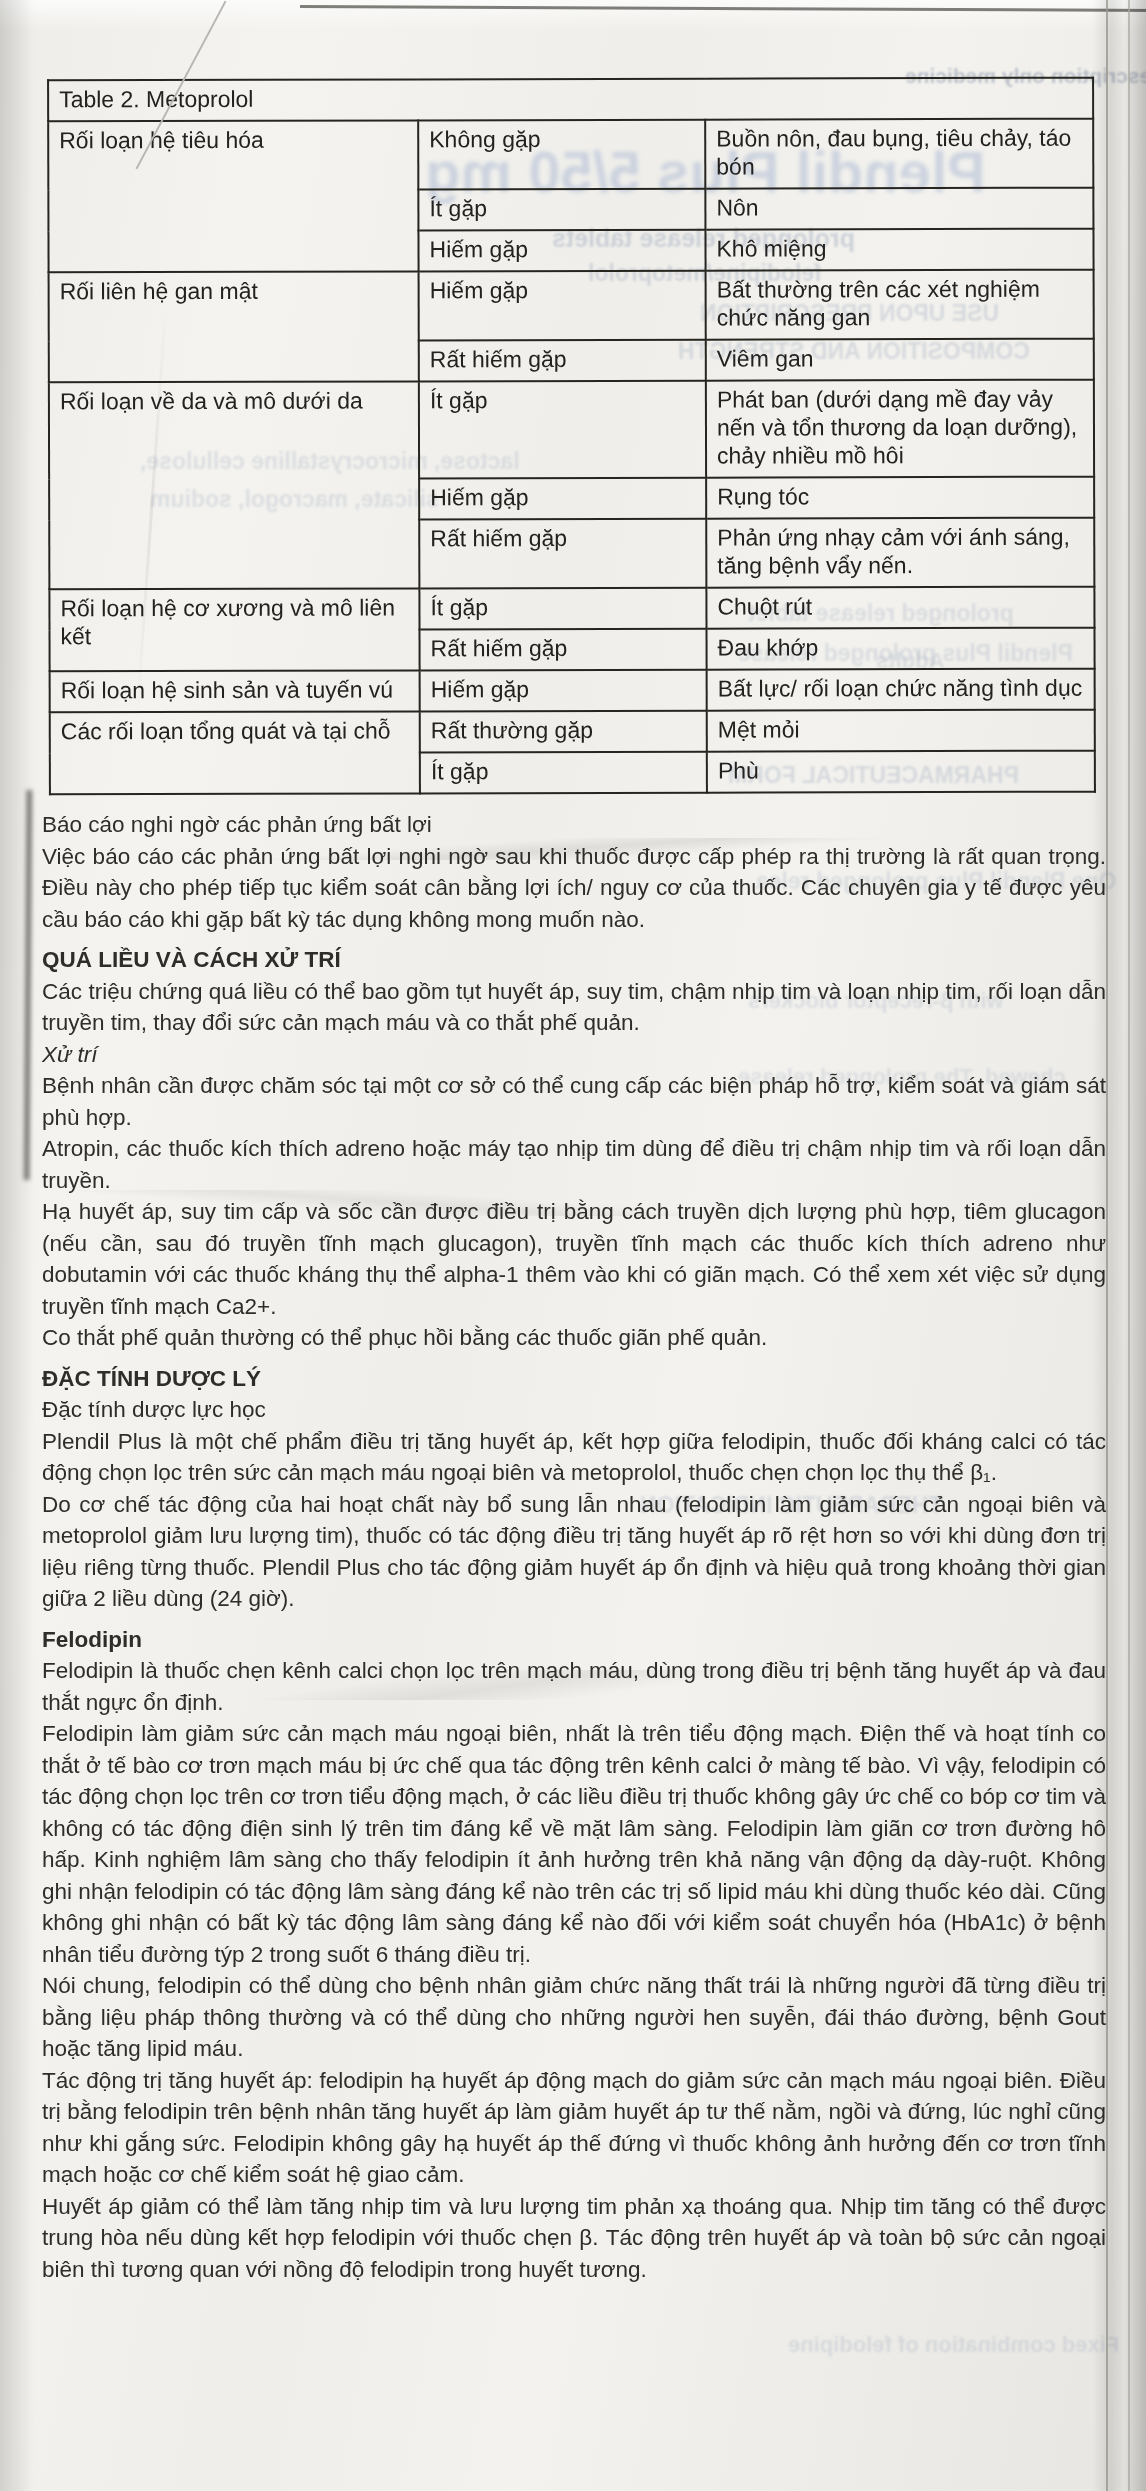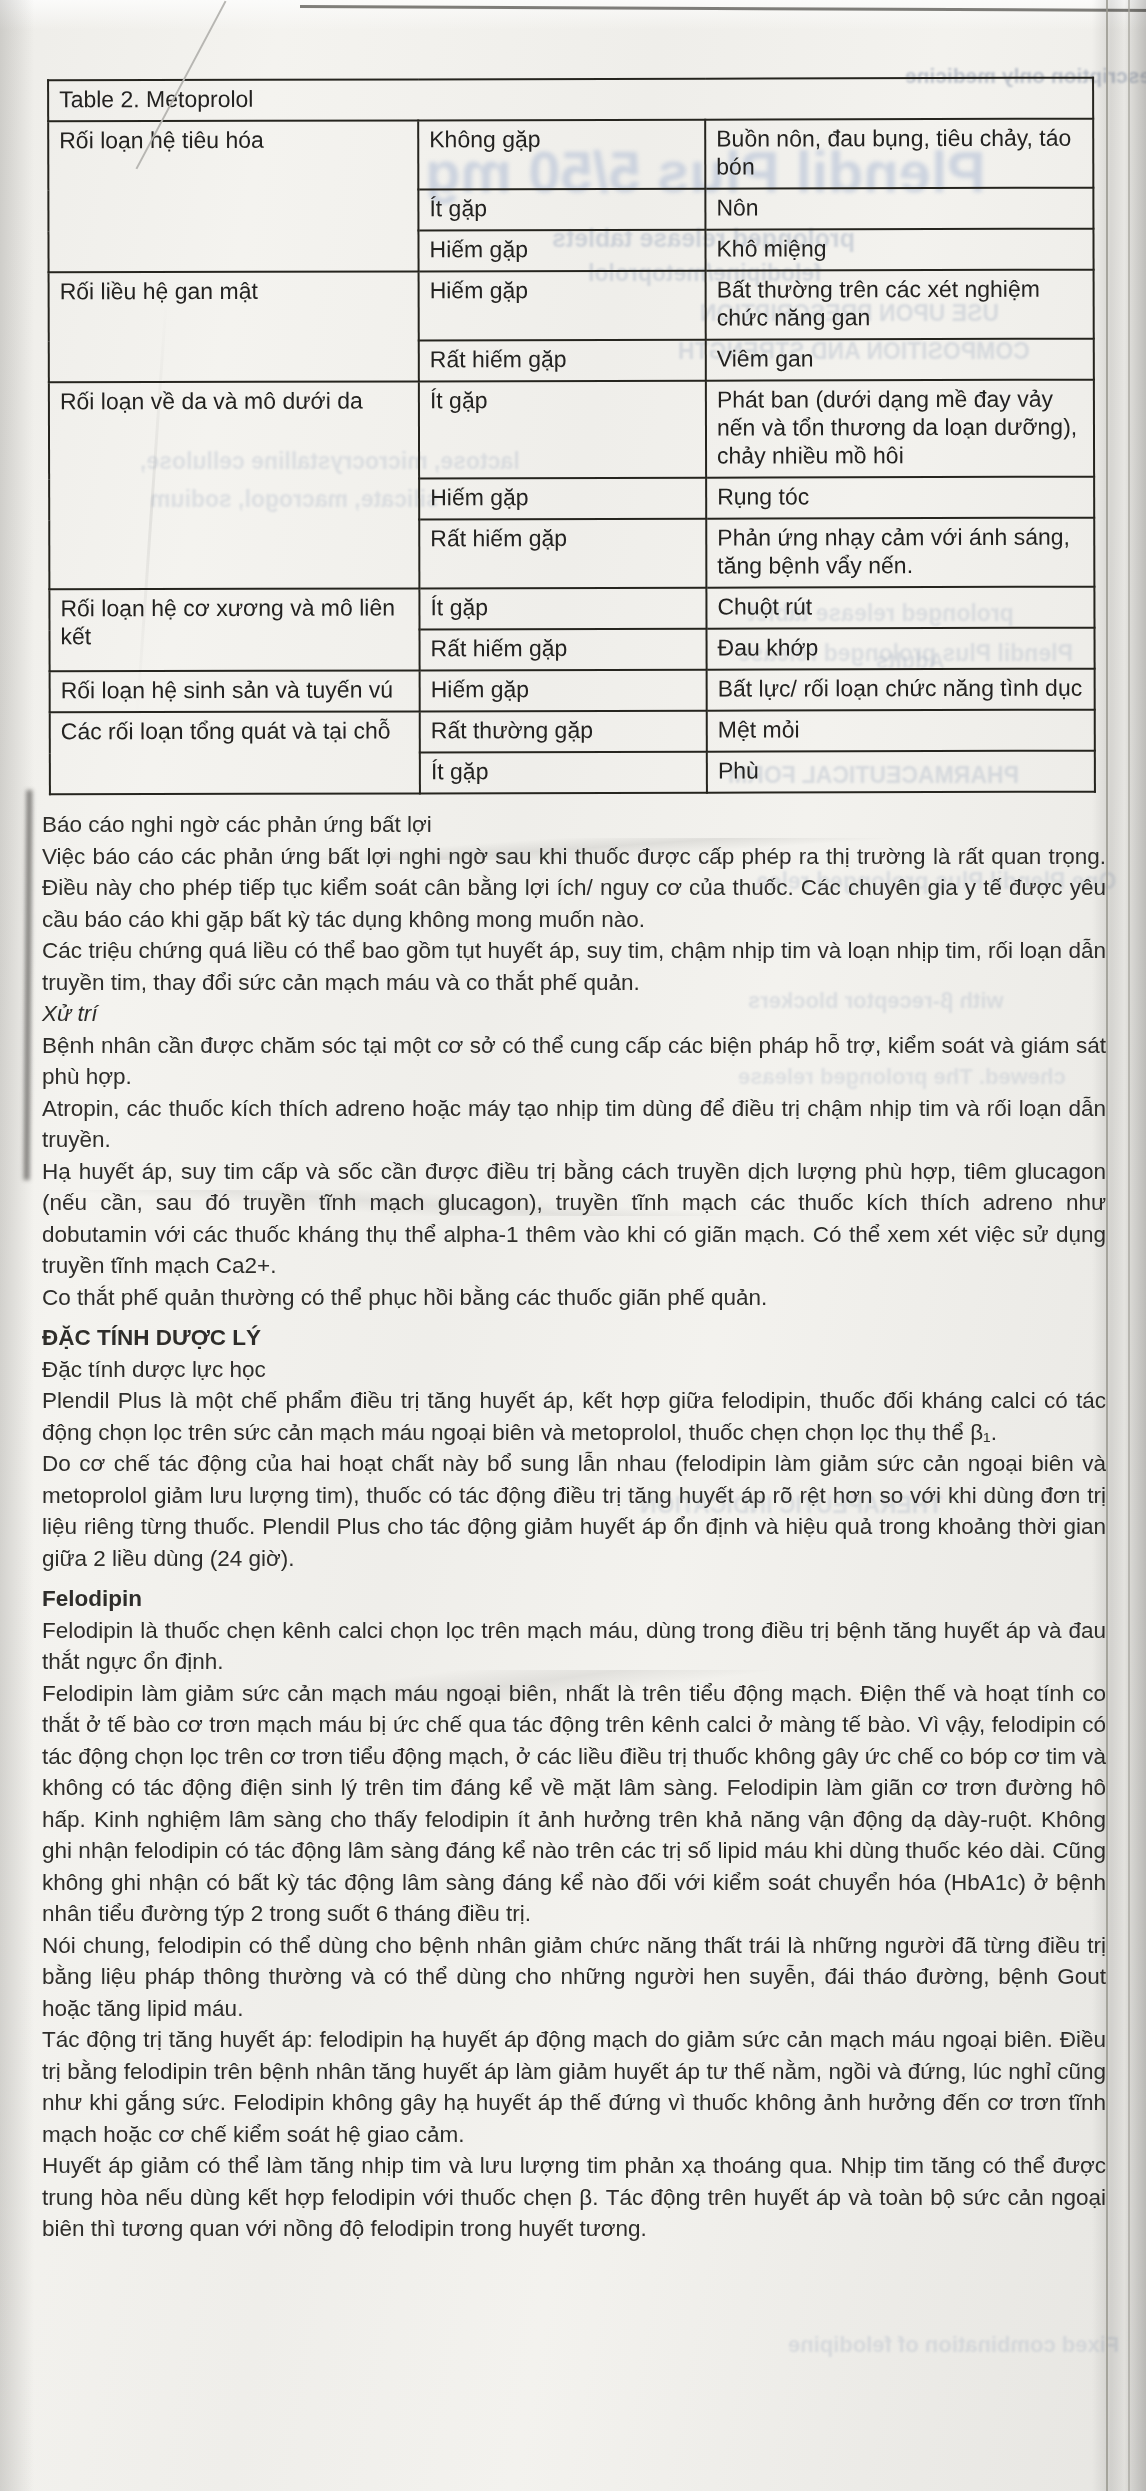--- a/index.html
+++ b/index.html
@@ -110,21 +110,21 @@
     </tr>
     <tr>
       <td>Ít gặp</td>
       <td>Nôn</td>
     </tr>
     <tr>
       <td>Hiếm gặp</td>
       <td>Khô miệng</td>
     </tr>
     <tr>
-      <td rowspan="2" class="cell-system">Rối liều hệ gan mật</td>
+      <td rowspan="2" class="cell-system">Rối liên hệ gan mật</td>
       <td>Hiếm gặp</td>
       <td>Bất thường trên các xét nghiệm chức năng gan</td>
     </tr>
     <tr>
       <td>Rất hiếm gặp</td>
       <td>Viêm gan</td>
     </tr>
     <tr>
       <td rowspan="3" class="cell-system">Rối loạn về da và mô dưới da</td>
       <td>Ít gặp</td>
@@ -160,20 +160,21 @@
     <tr>
       <td>Ít gặp</td>
       <td>Phù</td>
     </tr>
   </tbody>
     </table>
 
   <div class="content">
     <p class="h-underline">Báo cáo nghi ngờ các phản ứng bất lợi</p>
     <p>Việc báo cáo các phản ứng bất lợi nghi ngờ sau khi thuốc được cấp phép ra thị trường là rất quan trọng. Điều này cho phép tiếp tục kiểm soát cân bằng lợi ích/ nguy cơ của thuốc. Các chuyên gia y tế được yêu cầu báo cáo khi gặp bất kỳ tác dụng không mong muốn nào.</p>
+    <p class="h-bold">QUÁ LIỀU VÀ CÁCH XỬ TRÍ</p>
     <p>Các triệu chứng quá liều có thể bao gồm tụt huyết áp, suy tim, chậm nhịp tim và loạn nhịp tim, rối loạn dẫn truyền tim, thay đổi sức cản mạch máu và co thắt phế quản.</p>
     <p class="h-italic">Xử trí</p>
     <p>Bệnh nhân cần được chăm sóc tại một cơ sở có thể cung cấp các biện pháp hỗ trợ, kiểm soát và giám sát phù hợp.</p>
     <p>Atropin, các thuốc kích thích adreno hoặc máy tạo nhịp tim dùng để điều trị chậm nhịp tim và rối loạn dẫn truyền.</p>
     <p>Hạ huyết áp, suy tim cấp và sốc cần được điều trị bằng cách truyền dịch lượng phù hợp, tiêm glucagon (nếu cần, sau đó truyền tĩnh mạch glucagon), truyền tĩnh mạch các thuốc kích thích adreno như dobutamin với các thuốc kháng thụ thể alpha-1 thêm vào khi có giãn mạch. Có thể xem xét việc sử dụng truyền tĩnh mạch Ca2+.</p>
     <p>Co thắt phế quản thường có thể phục hồi bằng các thuốc giãn phế quản.</p>
     <p class="h-bold">ĐẶC TÍNH DƯỢC LÝ</p>
     <p>Đặc tính dược lực học</p>
     <p>Plendil Plus là một chế phẩm điều trị tăng huyết áp, kết hợp giữa felodipin, thuốc đối kháng calci có tác động chọn lọc trên sức cản mạch máu ngoại biên và metoprolol, thuốc chẹn chọn lọc thụ thể β₁.</p>
     <p>Do cơ chế tác động của hai hoạt chất này bổ sung lẫn nhau (felodipin làm giảm sức cản ngoại biên và metoprolol giảm lưu lượng tim), thuốc có tác động điều trị tăng huyết áp rõ rệt hơn so với khi dùng đơn trị liệu riêng từng thuốc. Plendil Plus cho tác động giảm huyết áp ổn định và hiệu quả trong khoảng thời gian giữa 2 liều dùng (24 giờ).</p>

